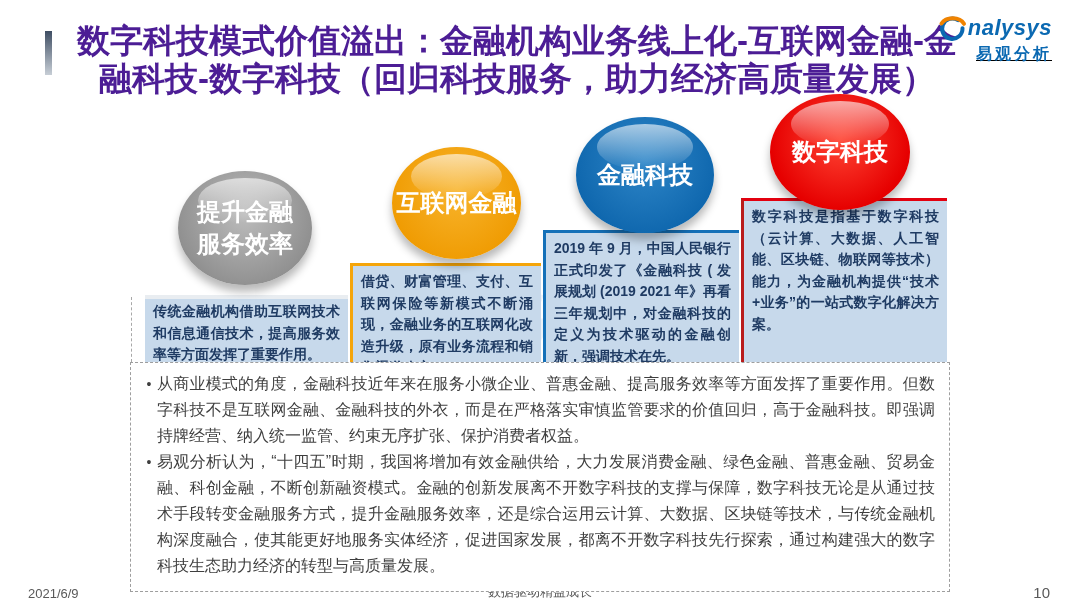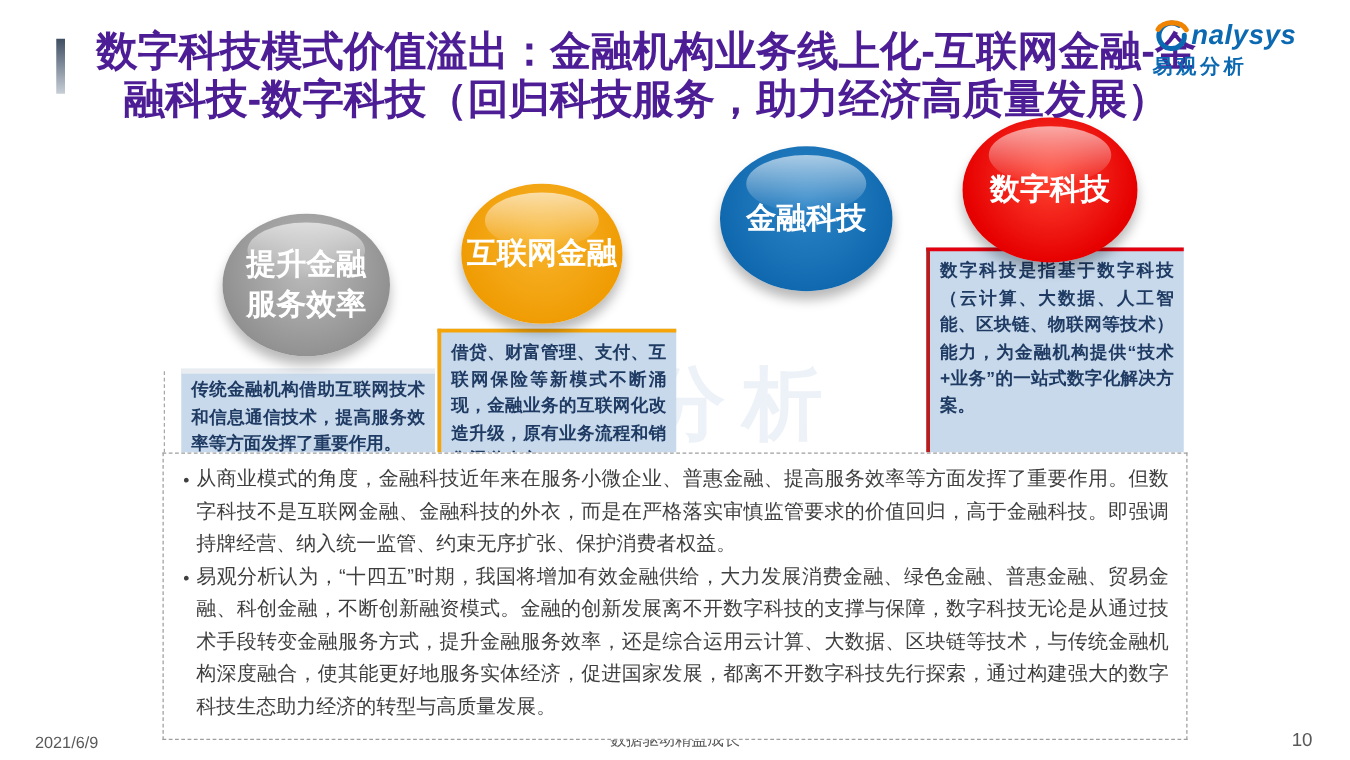--- a/index.html
+++ b/index.html
@@ -4,21 +4,21 @@
 <style>
   html,body{margin:0;padding:0;background:#ffffff;}
   .slide{position:relative;width:1080px;height:608px;background:#ffffff;overflow:hidden;
          font-family:"Liberation Sans", sans-serif;}
   
   .title-accent{position:absolute;left:45px;top:31px;width:7px;height:44px;
                 background:linear-gradient(#3f4e63,#c7ced6);}
   .page-title{position:absolute;left:62px;top:22px;width:910px;margin:0;
               font-size:33px;line-height:1.14;font-weight:bold;color:#4c1d95;letter-spacing:0;text-align:center;}
   
-  .logo{position:absolute;right:28px;top:14px;width:130px;text-align:left;line-height:1.1;}
+  .logo{position:absolute;right:28px;top:14px;width:130px;text-align:right;line-height:1.1;text-decoration:underline;}
   .logo .brand{color:#0b69b2;font-weight:bold;font-style:italic;font-size:22px;letter-spacing:.5px;
                display:inline-block;vertical-align:middle;}
   .logo svg{vertical-align:middle;margin-right:1px;}
   .logo .brand-cn{color:#0b69b2;font-weight:bold;font-size:16px;letter-spacing:3px;margin-top:3px;}
   
   .watermark{position:absolute;left:360px;top:280px;font-size:64px;font-weight:bold;
              letter-spacing:14px;color:rgba(78,129,189,.10);z-index:0;pointer-events:none;}
   
   .step{position:absolute;background:#c7d9eb;z-index:1;overflow:hidden;box-sizing:border-box;}
   .step p{margin:0;padding:5px 8px;font-size:14px;line-height:21.5px;color:#1f3b63;
@@ -33,21 +33,21 @@
   
   .oval{position:absolute;border-radius:50%;display:flex;align-items:center;justify-content:center;
         text-align:center;color:#fff;font-weight:bold;font-size:24px;line-height:1.35;z-index:2;
         box-shadow:0 7px 9px rgba(0,0,0,.28);}
   .oval::before{content:"";position:absolute;left:15%;right:15%;top:6%;height:40%;border-radius:50%;
         background:linear-gradient(rgba(255,255,255,.62),rgba(255,255,255,0));}
   .oval span{position:relative;z-index:1;display:inline-block;}
   .oval-gray  {left:178px;top:171px;width:134px;height:114px;
                background:radial-gradient(ellipse at 50% 38%,#bcbcbc,#8d8d8d 78%);}
   .oval-gray span{width:106px;}
-  .oval-orange{left:369px;top:147px;width:129px;height:112px;
+  .oval-orange{left:392px;top:147px;width:129px;height:112px;
                background:radial-gradient(ellipse at 50% 38%,#f8b42c,#ef9a00 78%);}
   .oval-blue  {left:576px;top:117px;width:138px;height:116px;
                background:radial-gradient(ellipse at 50% 38%,#2e86c8,#0d65ac 78%);}
   .oval-red   {left:770px;top:94px;width:140px;height:116px;
                background:radial-gradient(ellipse at 50% 40%,#ff4433,#e60000 70%,#d40000 100%);}
   
   .summary{position:absolute;left:130px;top:362px;width:820px;height:230px;background:#fff;
            border:1px dashed #9e9e9e;box-sizing:border-box;padding:8px 14px 6px 10px;z-index:1;}
   .bullet{display:flex;font-size:16px;line-height:26px;color:#3f3f3f;text-align:justify;}
   .bullet .dot{flex:0 0 16px;text-align:center;font-size:14px;}
@@ -77,20 +77,23 @@
   <div class="watermark">易观分析</div>
 
   <div class="dashed-guide"></div>
 
   <div class="step step1">
     <p>传统金融机构借助互联网技术和信息通信技术，提高服务效率等方面发挥了重要作用。</p>
   </div>
   <div class="step step2">
     <p>借贷、财富管理、支付、互联网保险等新模式不断涌现，金融业务的互联网化改造升级，原有业务流程和销售渠道改变。</p>
   </div>
+  <div class="step step3">
+    <p>2019 年 9 月，中国人民银行正式印发了《金融科技 ( 发展规划 (2019 2021 年》再看三年规划中，对金融科技的定义为技术驱动的金融创新，强调技术在先。</p>
+  </div>
   <div class="step step4">
     <p>数字科技是指基于数字科技（云计算、大数据、人工智能、区块链、物联网等技术）能力，为金融机构提供“技术+业务”的一站式数字化解决方案。</p>
   </div>
 
   <div class="oval oval-gray">
     <span>提升金融服务效率</span>
   </div>
   <div class="oval oval-orange">
     <span>互联网金融</span>
   </div>

